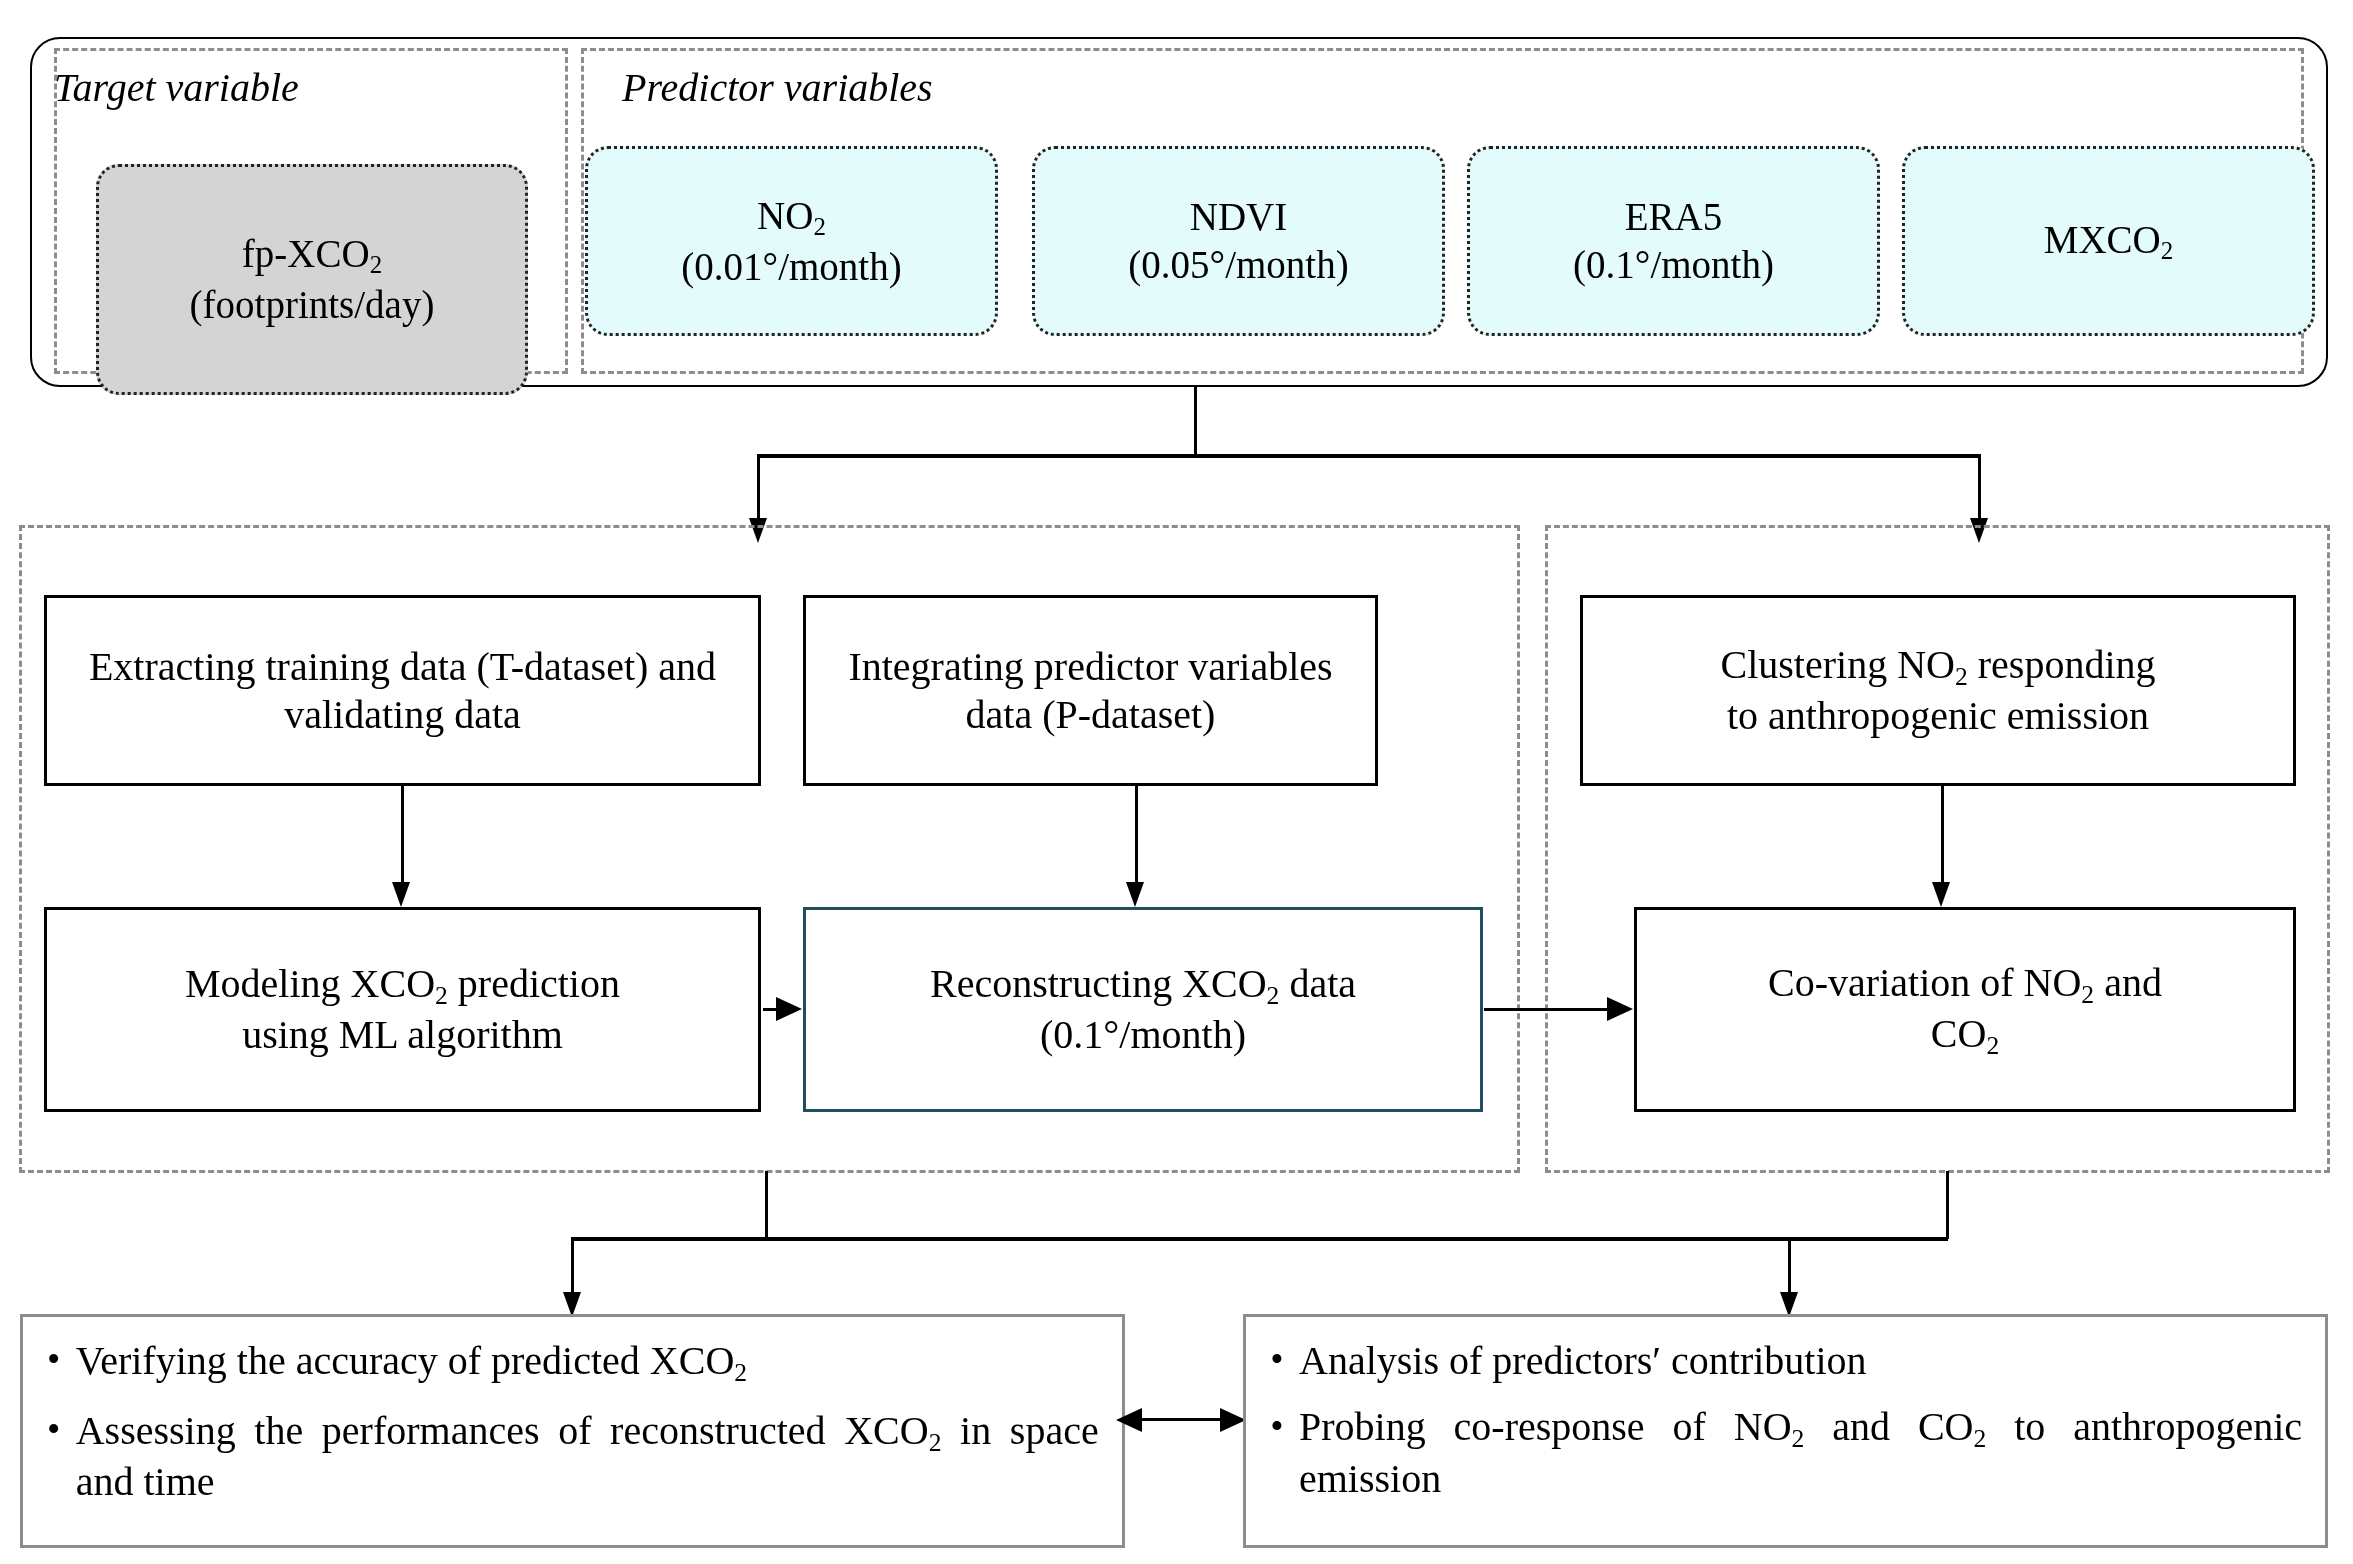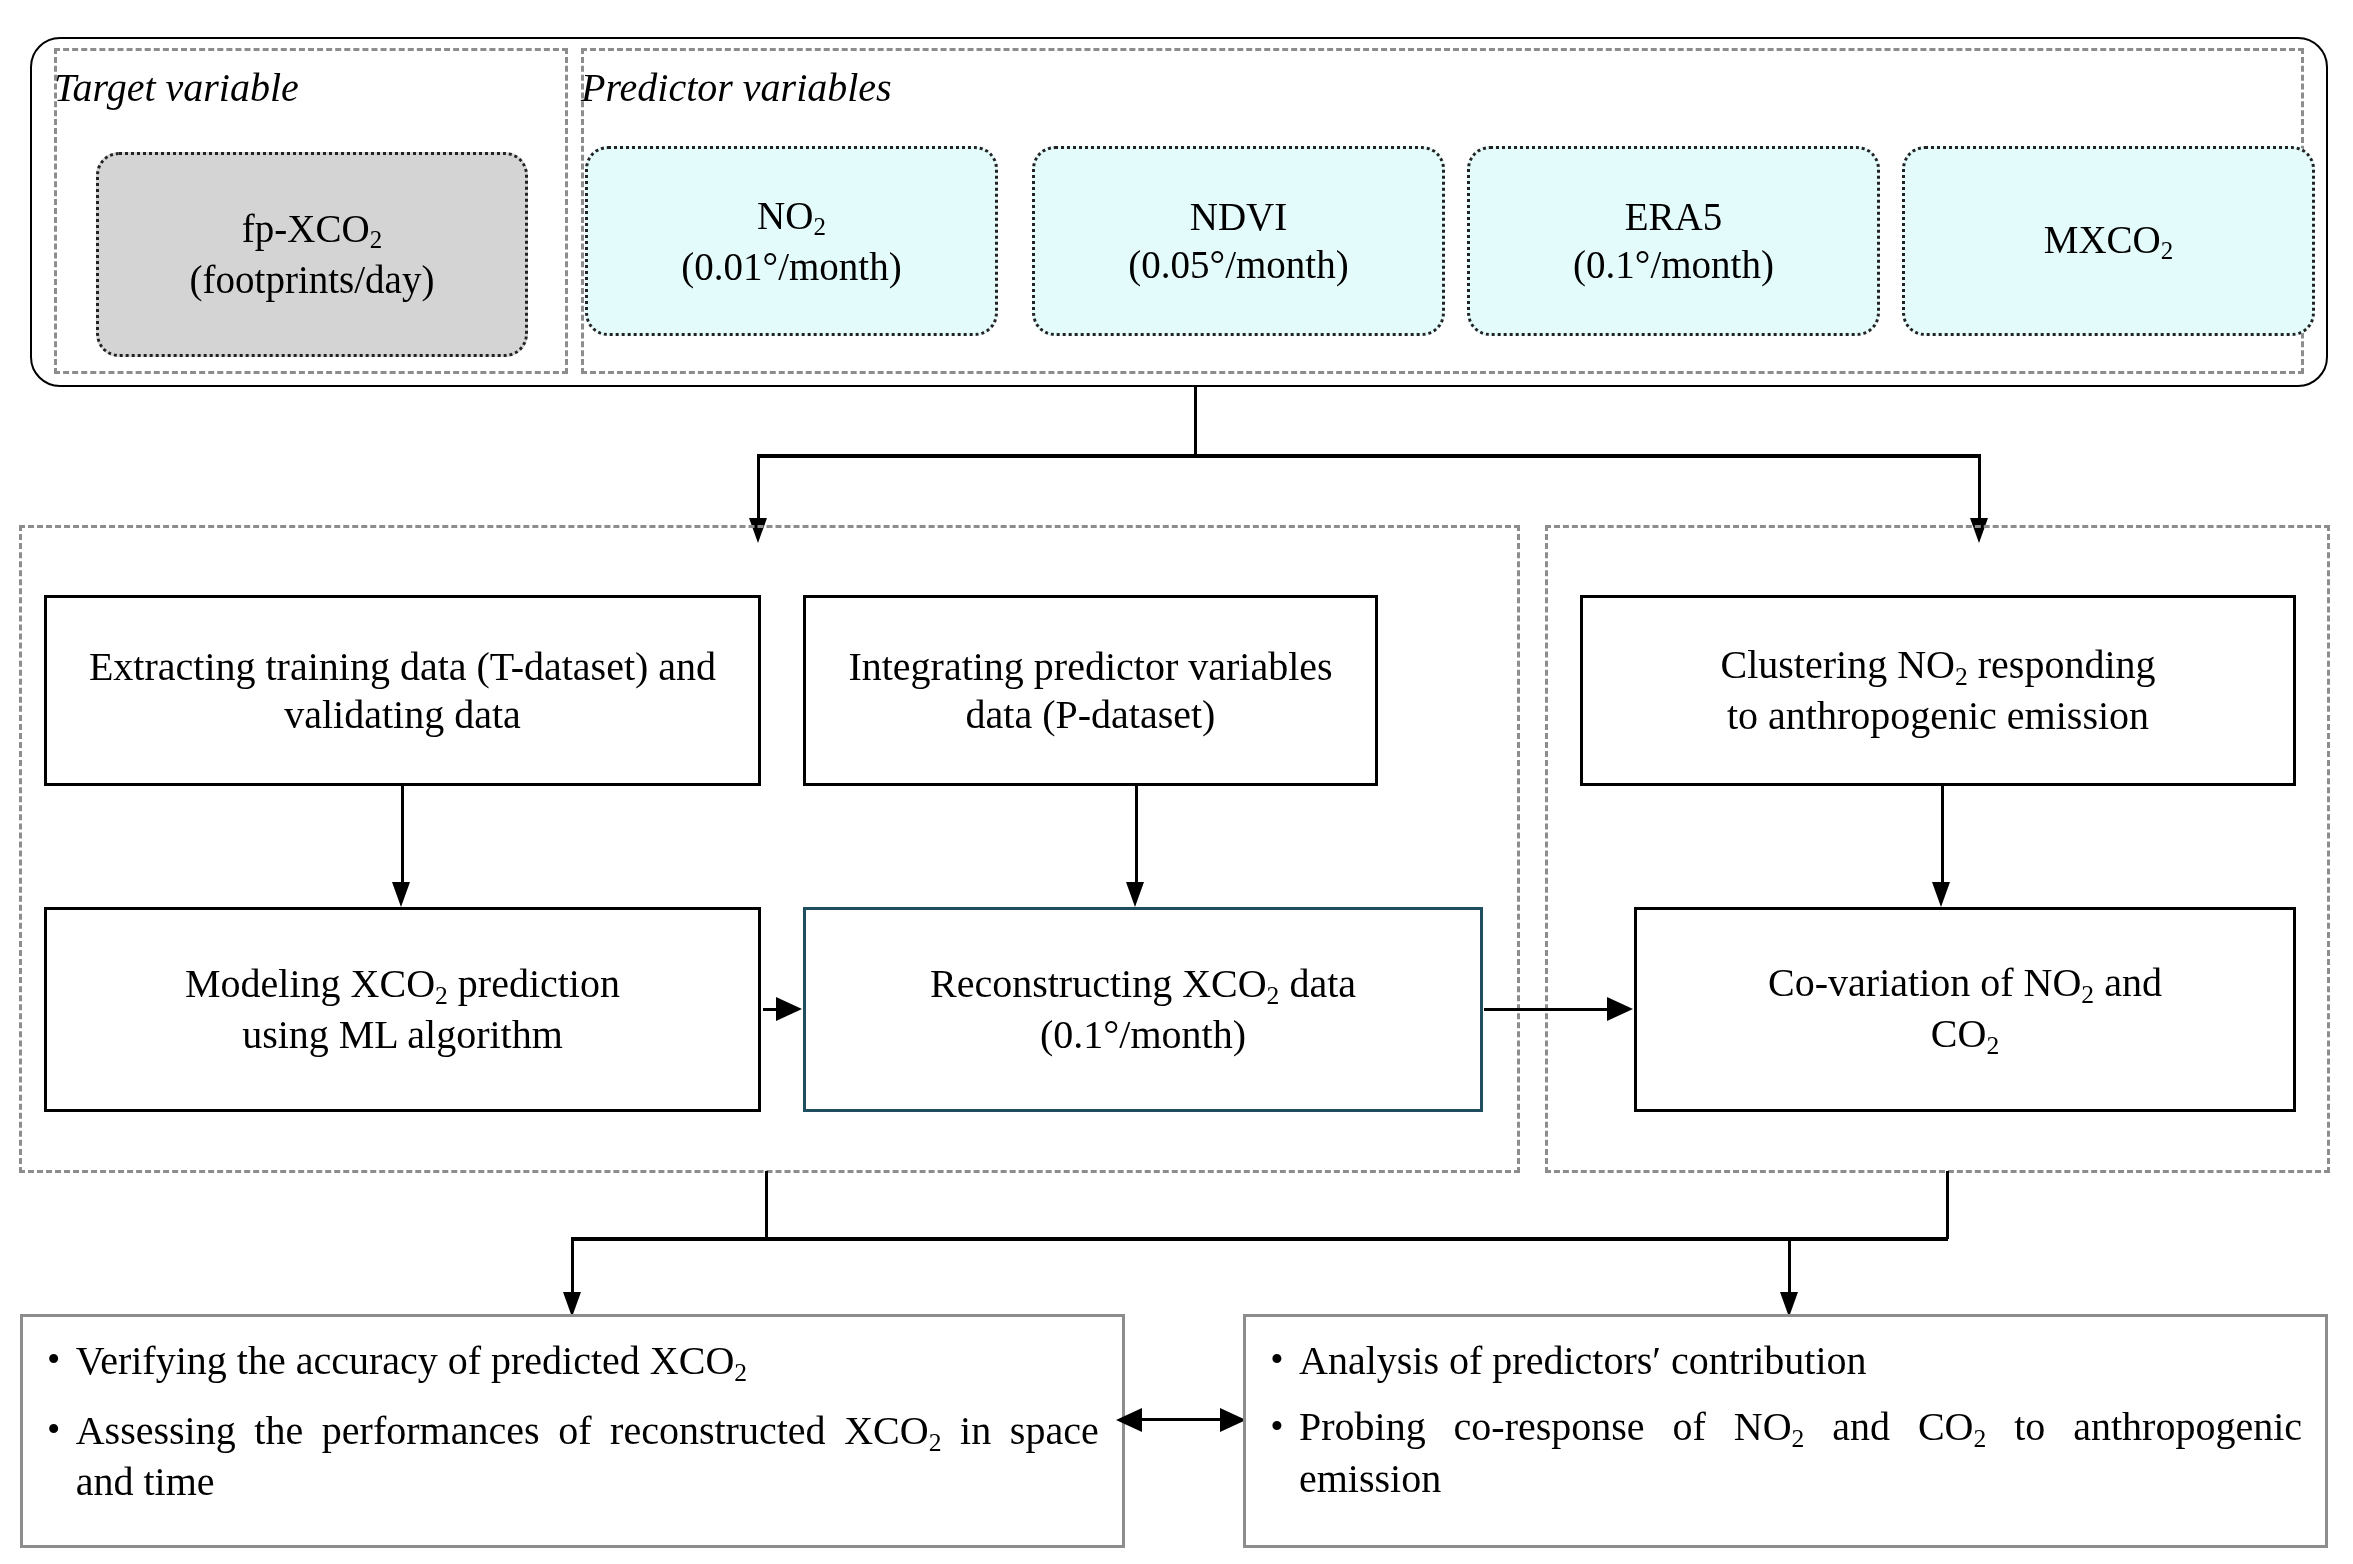--- a/index.html
+++ b/index.html
@@ -135,31 +135,31 @@
 </head>
 <body>
 
 <div id="canvas">
 
   <div class="outer-round"></div>
 
   <div class="dashed-group" style="left:54px; top:48px; width:514px; height:326px;"></div>
   <div class="group-caption" style="left:54px; top:67px; width:514px;">Target variable</div>
 
-  <div class="chip target" style="left:96px; top:152px; width:432px; height:205px;">
+  <div class="chip target" style="left:96px; top:164px; width:432px; height:231px;">
     <div class="lines">
       <div>
         <span>fp-XCO</span><sub>2</sub>
       </div>
       <div>(footprints/day)</div>
     </div>
   </div>
 
   <div class="dashed-group" style="left:581px; top:48px; width:1723px; height:326px;"></div>
-  <div class="group-caption" style="left:581px; top:67px; width:1723px;">Predictor variables</div>
+  <div class="group-caption" style="left:581px; top:67px; width:1723px;padding-left:41px;">Predictor variables</div>
 
   <div class="chip predictor" style="left:585px; top:146px; width:413px; height:190px;">
     <div class="lines">
       <div>
         <span>NO</span><sub>2</sub>
       </div>
       <div>(0.01°/month)</div>
     </div>
   </div>
 

